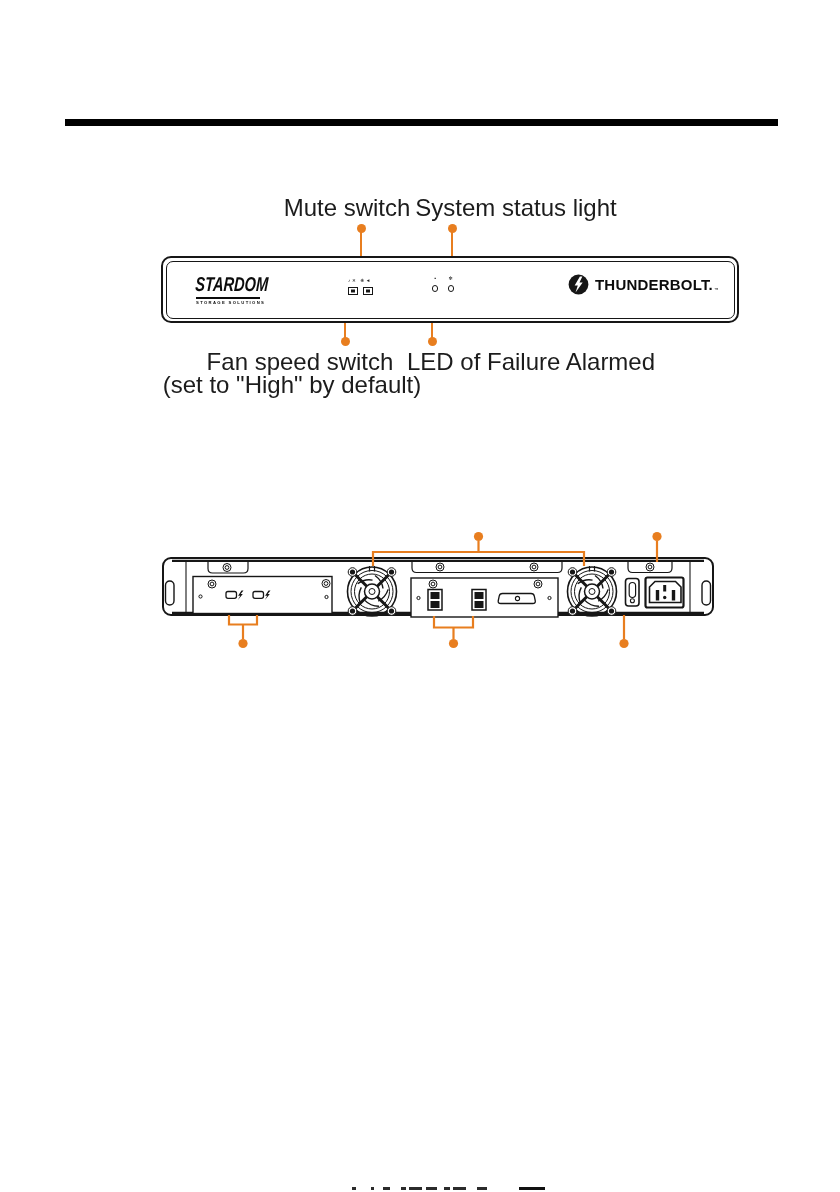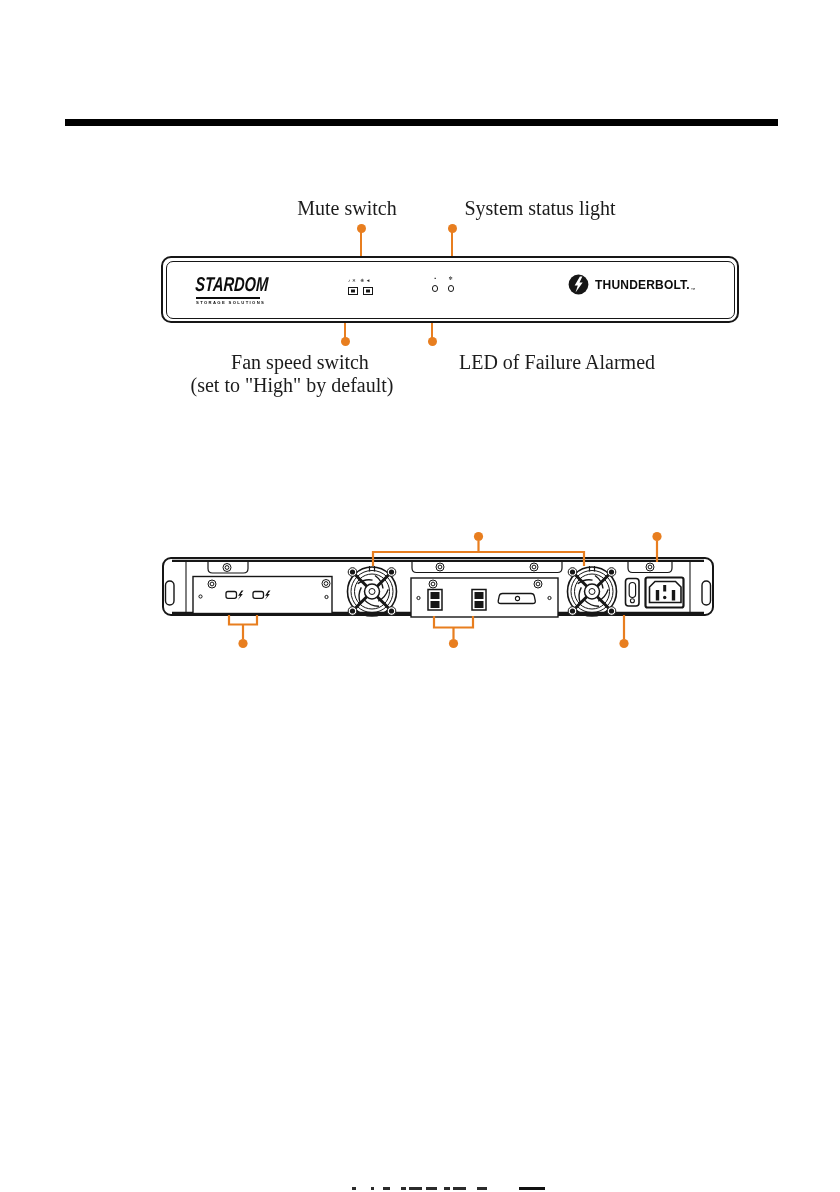--- a/index.html
+++ b/index.html
@@ -3,27 +3,27 @@
 <meta charset="utf-8">
 <style>
   html,body{margin:0;padding:0;background:#fff;}
   .page{position:relative;width:840px;height:1192px;background:#fff;overflow:hidden;
         font-family:"Liberation Sans",sans-serif;color:#1c1c1c;}
   :root{--orange:#E87E1F;--ink:#161616;}
 
   .top-rule{position:absolute;left:65px;top:119px;width:713px;height:7px;background:#000;}
 
   
-  .plabel{position:absolute;transform:translateX(-50%);font-size:20px;line-height:22px;
-          color:#1c1c1c;white-space:nowrap;font-family:Liberation Serif, serif;}
+  .plabel{position:absolute;transform:translateX(-50%);font-size:24px;line-height:22px;
+          color:#1c1c1c;white-space:nowrap;}
   .lbl-mute{left:347px;top:197px;}
-  .lbl-status{left:516px;top:197px;margin-left:24px;}
+  .lbl-status{left:516px;top:197px;}
   .lbl-fan1{left:300px;top:351px;}
   .lbl-fan2{left:292px;top:374px;}
-  .lbl-failure{left:531px;top:351px;margin-left:26px;}
+  .lbl-failure{left:531px;top:351px;}
 
   
   .oline{position:absolute;width:2.4px;background:var(--orange);}
   .odot{position:absolute;width:9px;height:9px;border-radius:50%;background:var(--orange);}
   .lineA{left:359.8px;top:231px;height:25px;}  .dotA{left:356.5px;top:223.5px;}
   .lineB{left:450.8px;top:231px;height:25px;}  .dotB{left:447.5px;top:223.5px;}
   .lineC{left:343.8px;top:322px;height:16px;}  .dotC{left:340.5px;top:337px;}
   .lineD{left:430.8px;top:322px;height:16px;}  .dotD{left:427.5px;top:337px;}
 
   
@@ -43,21 +43,21 @@
   .sw i{position:absolute;left:50%;top:50%;width:4px;height:3px;background:var(--ink);
         transform:translate(-50%,-50%);}
   .led-group{position:absolute;left:266px;top:17px;width:28px;text-align:center;}
   .led-icons{display:flex;justify-content:center;gap:7px;font-size:5px;color:#222;height:7px;}
   .led-icons span{width:8px;display:inline-block;}
   .led-row{display:flex;justify-content:center;gap:9.5px;margin-top:3px;}
   .led{display:block;width:6.5px;height:6.5px;border:1.3px solid var(--ink);border-radius:50%;
        box-sizing:border-box;background:#fff;}
   .tb{position:absolute;left:405px;top:16px;display:flex;align-items:center;}
   .tb-circle{width:21px;height:21px;display:block;}
-  .tb-word{font-size:12px;font-weight:700;letter-spacing:.2px;margin-left:6px;color:#0c0c0c;}
+  .tb-word{font-size:15px;font-weight:700;letter-spacing:.2px;margin-left:6px;color:#0c0c0c;}
   .tb-tm{font-size:4.5px;margin-left:1px;align-self:flex-end;padding-bottom:3px;color:#0c0c0c;}
 
   
   .rear{position:absolute;left:140px;top:520px;width:620px;height:140px;}
 
   
   .footer{position:absolute;left:0;top:1186px;width:840px;height:6px;}
   .ff{position:absolute;top:1px;height:3px;background:#2b2b2b;}
   .f1{left:352px;width:4px;} .f2{left:371px;width:3px;} .f3{left:383px;width:7px;}
   .f4{left:401px;width:5px;} .f5{left:409px;width:13px;} .f6{left:426px;width:11px;}

